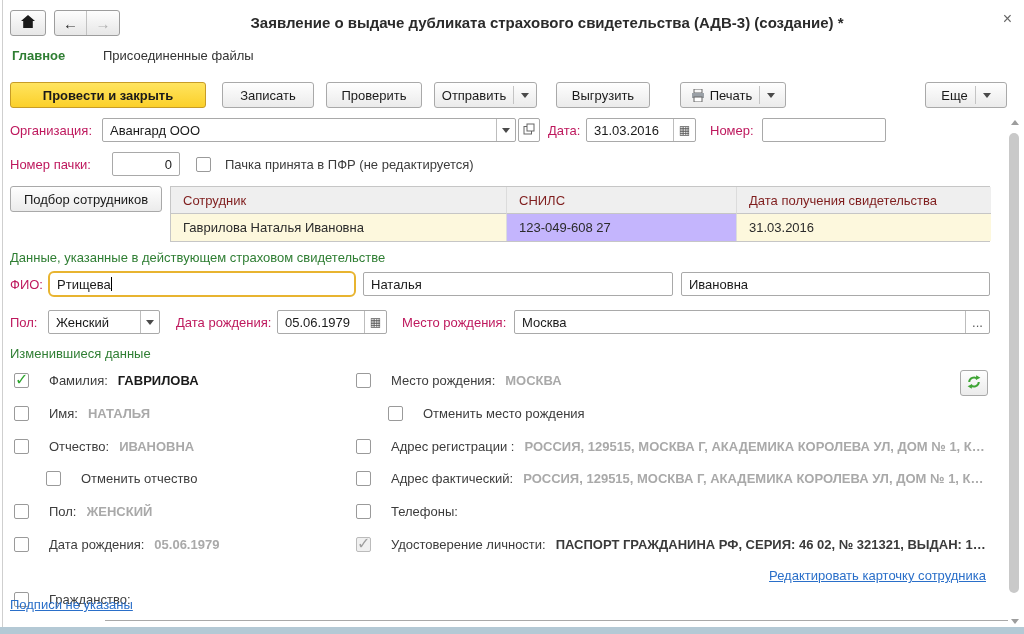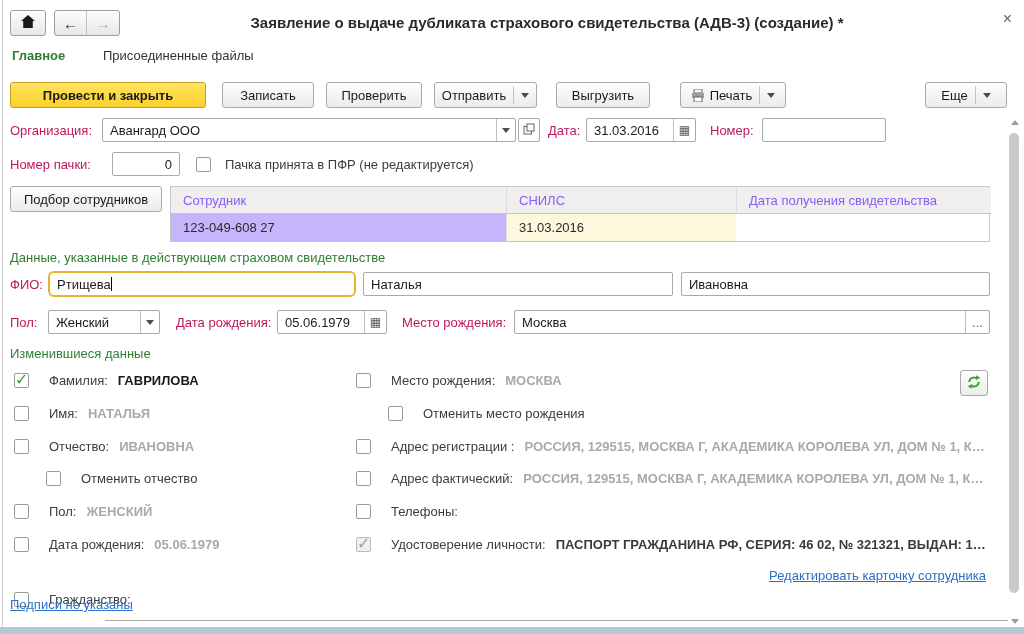--- a/index.html
+++ b/index.html
@@ -47,21 +47,21 @@
   
   .cb { width:15px; height:15px; background:#fff; border:1px solid #9a9a9a; border-radius:2px; position:relative; flex:none; cursor:default; }
   .cb.on::after { content:"✓"; position:absolute; left:0px; top:-4px; font-size:16px; font-weight:bold; color:#2ea52e; }
   .cb.disabled { background:#f0f0f0; border-color:#bbb; }
   .cb.disabled.on::after { color:#9e9e9e; }
 
   
   .pick-btn { left:10px; top:186px; width:152px; position:absolute; }
   .tbl { position:absolute; left:170px; top:186px; width:820px; border:1px solid #c6c6c6; }
   .trow { display:grid; grid-template-columns:335px 230px 255px; }
-  .th { height:27px; background:#efefef; display:flex; align-items:center; padding:0 12px; color:#8b5cf6; border-bottom:1px solid #c6c6c6; }
+  .th { height:27px; background:#efefef; display:flex; align-items:center; padding:0 12px; color:#7f1d1d; border-bottom:1px solid #c6c6c6; }
   .th + .th, .td + .td { border-left:1px solid #dcdcdc; }
   .td { height:27px; background:#fdf8dd; display:flex; align-items:center; padding:0 12px; color:#2b2b2b; }
   .td.sel { background:#c4b5fd; }
 
   .section-title { position:absolute; left:10px; color:#2f7e33; }
 
   
   .ck-row { position:absolute; height:20px; display:flex; align-items:center; }
   .ck-label { margin-left:20px; color:#3c3c3c; white-space:nowrap; }
   .ck-value { margin-left:10px; font-weight:bold; color:#1a1a1a; white-space:nowrap; overflow:hidden; text-overflow:ellipsis; min-width:0; }
@@ -179,20 +179,21 @@
   <div class="btn pick-btn" style="top:186px;">
     <span>Подбор сотрудников</span>
   </div>
   <div class="tbl">
     <div class="trow">
       <div class="th">Сотрудник</div>
       <div class="th">СНИЛС</div>
       <div class="th">Дата получения свидетельства</div>
     </div>
     <div class="trow">
+      <div class="td">Гаврилова Наталья Ивановна</div>
       <div class="td sel">123-049-608 27</div>
       <div class="td">31.03.2016</div>
     </div>
   </div>
 
   <div class="section-title" style="top:250px;">Данные, указанные в действующем страховом свидетельстве</div>
 
   <div class="lbl" style="left:10px;top:272px;text-align:center;">ФИО:</div>
   <div class="field focus" style="left:48px;top:271px;width:308px;height:26px;border-radius:6px;">
     <span class="txt" style="flex:none;padding-right:0;">Ртищева</span>

